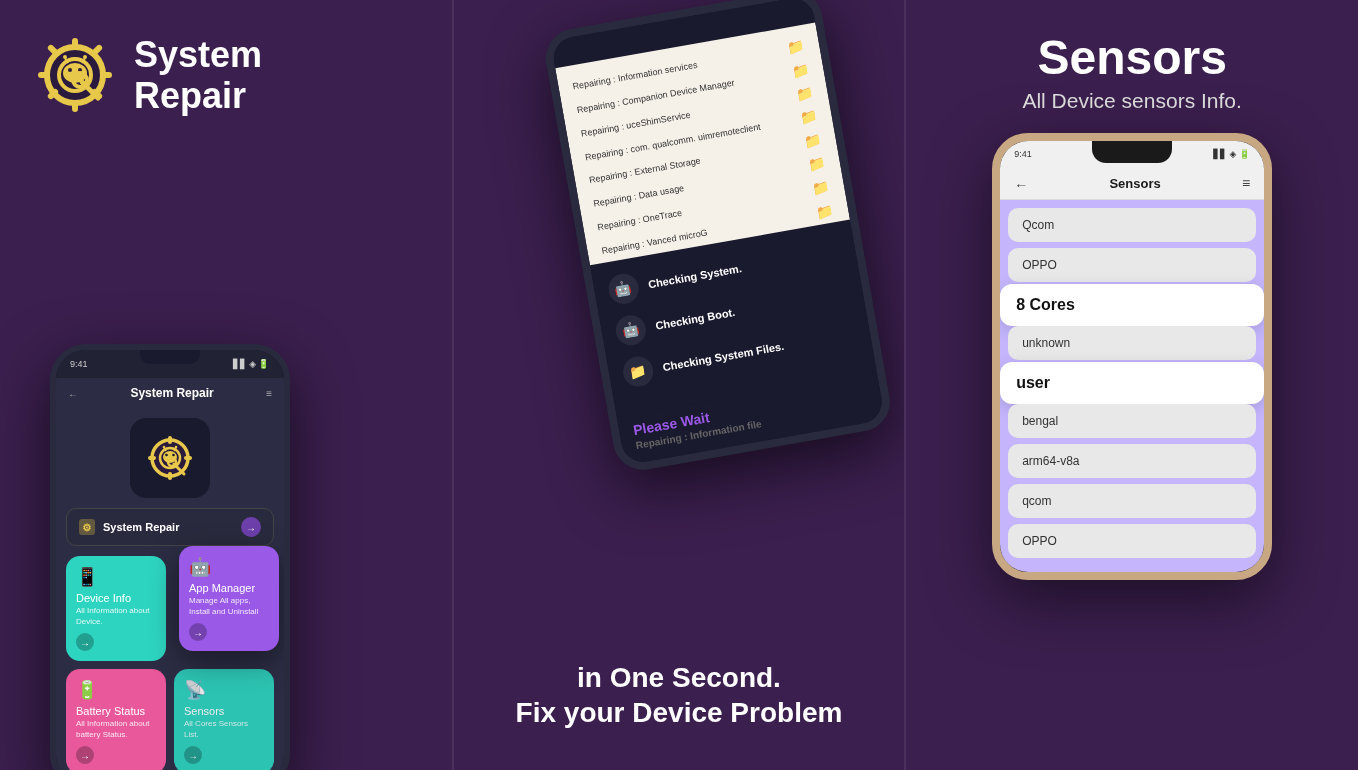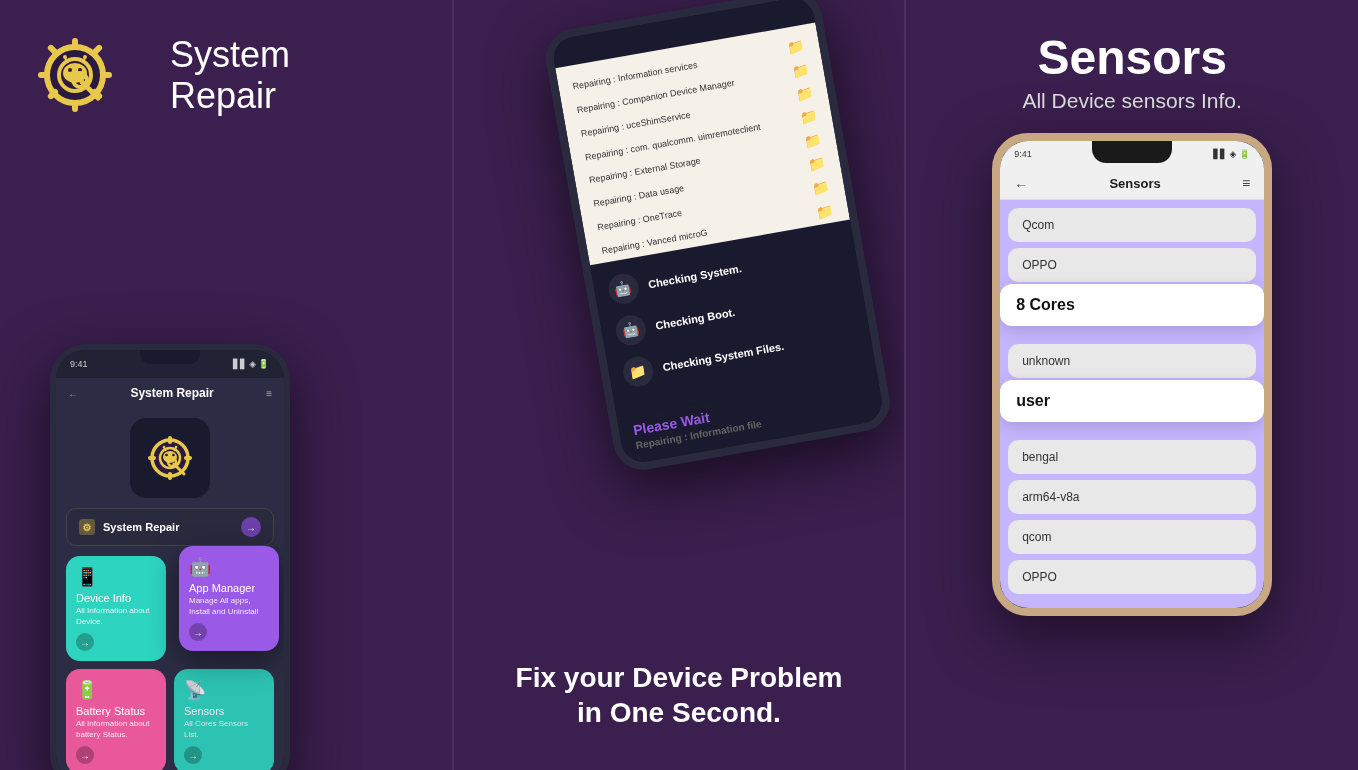--- a/index.html
+++ b/index.html
@@ -33,24 +33,23 @@
     }
 
     .brand-logo {
       width: 90px;
       height: 90px;
       position: relative;
     }
 
     .brand-title {
       font-size: 36px;
-      font-weight: 400;
+      font-weight: 700;
       color: #fff;
       line-height: 1.15;
-      margin-left: 36px;
     }
 
     
     .phone1-wrapper {
       position: absolute;
       bottom: -20px;
       left: 50px;
       width: 260px;
     }
 
@@ -369,21 +368,21 @@
       padding: 10px 14px;
       margin-bottom: 6px;
       font-size: 12px;
       color: #333;
     }
 
     .sensor-row-elevated {
       background: #fff;
       border-radius: 12px;
       padding: 12px 16px;
-      margin: -4px -8px 18px -8px;
+      margin: -4px -8px 0 -8px;
       font-size: 16px;
       font-weight: bold;
       color: #111;
       box-shadow: 0 4px 16px rgba(0,0,0,0.15);
     }
 
     
     .panel-divider {
       width: 2px;
       height: 770px;
@@ -581,22 +580,22 @@
       </div>
 
       <div class="please-wait-area">
         <div style="font-size:14px;font-weight:bold;color:#9b59e8;">Please Wait</div>
         <div style="font-size:10px;color:#666;margin-top:2px;">Repairing : Information file</div>
       </div>
     </div>
   </div>
 
   <div class="panel2-bottom-text">
+    <span style="display:block;">in One Second.</span>
     <span style="display:block;">Fix your Device Problem</span>
-    <span style="display:block;">in One Second.</span>
   </div>
 </div>
 
 <div class="panel-divider"></div>
 
 <div class="panel3">
   <div class="panel3-title">Sensors</div>
   <div class="panel3-subtitle">All Device sensors Info.</div>
 
   <div class="phone3-frame">

